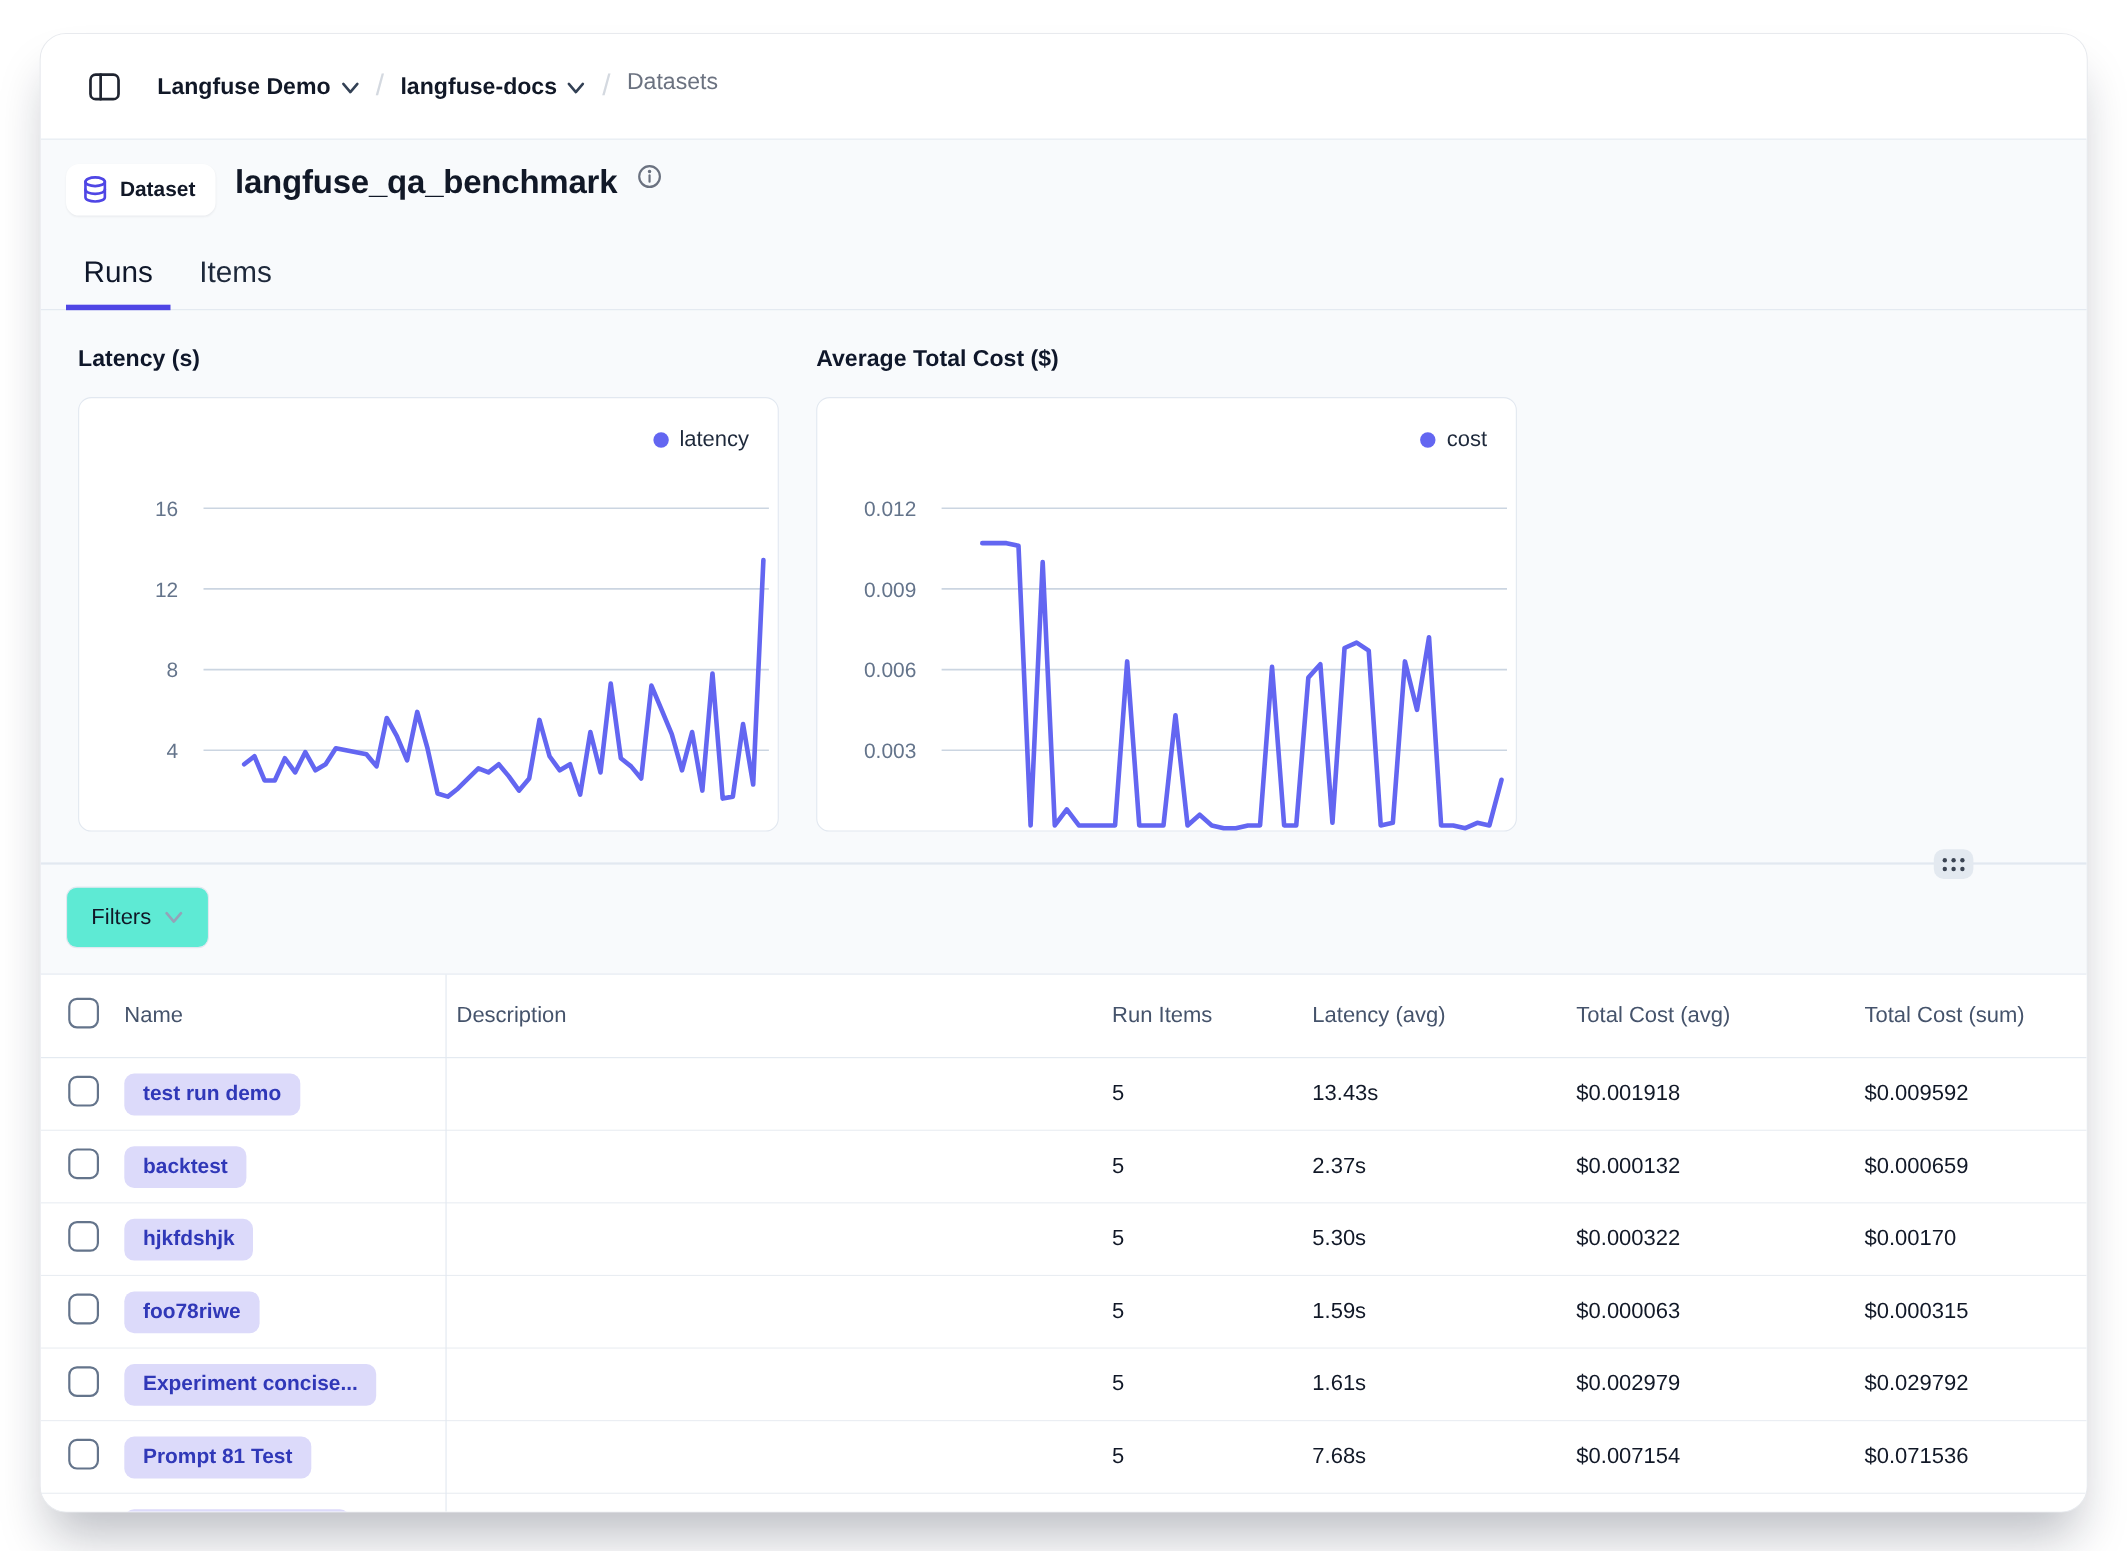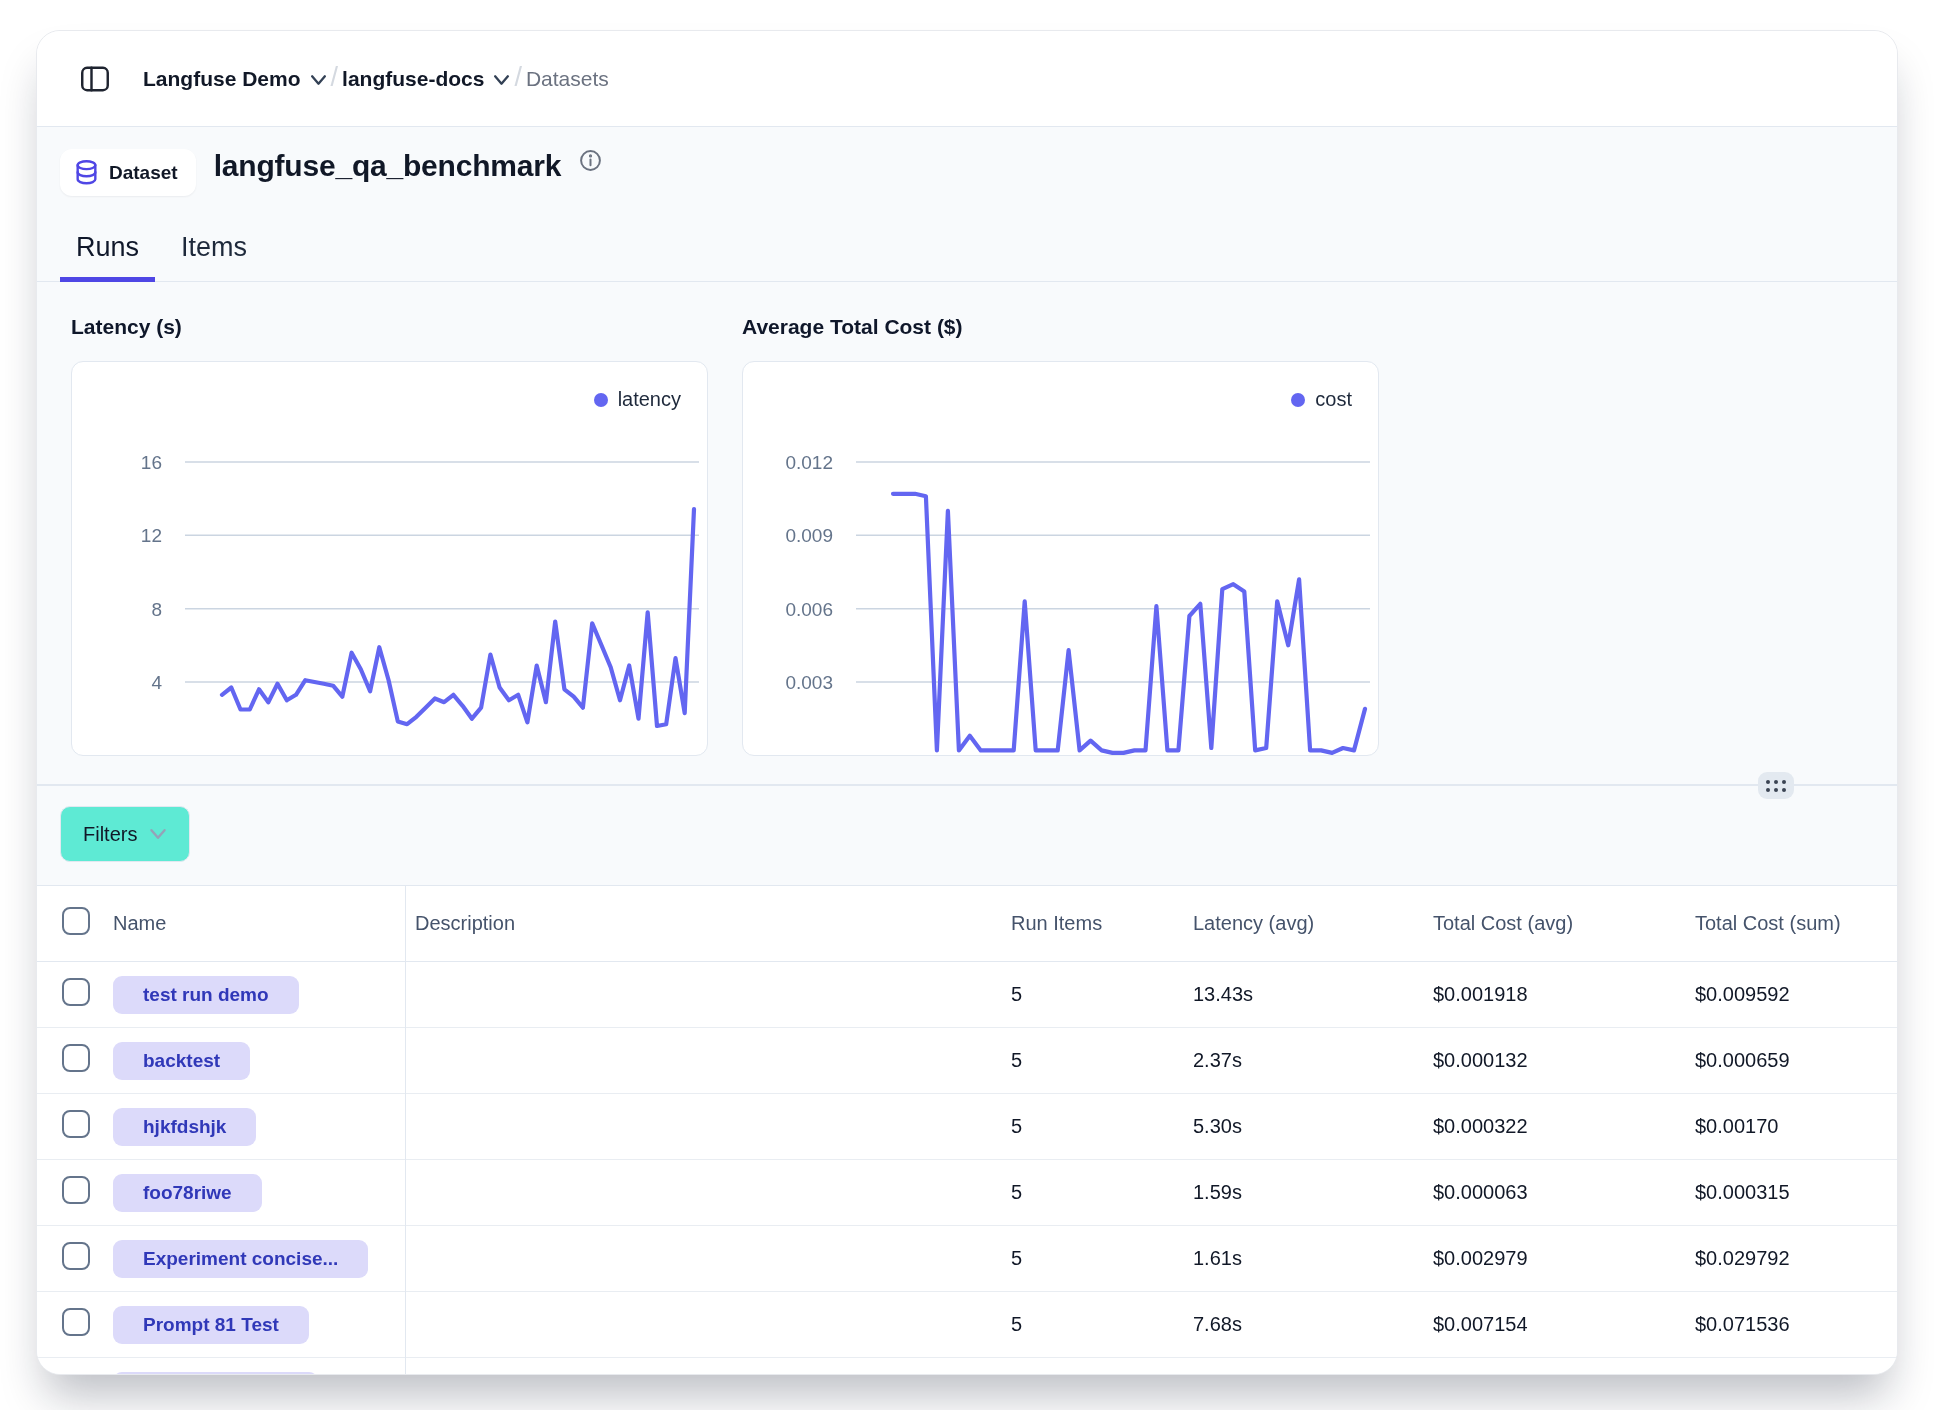--- a/index.html
+++ b/index.html
@@ -11,21 +11,21 @@
     background:#f8fafc; border:1px solid #e8eaee; border-radius:24px;
     box-shadow:0 30px 45px -10px rgba(15,23,42,0.28);
     overflow:hidden;
   }
 
   
   .topbar { height:96px; background:#fff; border-bottom:1px solid #e2e8f0;
     display:flex; align-items:center; padding:0 38px; }
   .icon-btn { width:40px; height:40px; border:none; background:transparent; display:flex;
     align-items:center; justify-content:center; cursor:pointer; }
-  .crumbs { display:flex; align-items:center; gap:4px; margin-left:28px; }
+  .crumbs { display:flex; gap:15px; margin-left:28px; }
   .crumb { display:flex; align-items:center; gap:9px; font-size:21px; font-weight:700; color:#111827; cursor:pointer; background:none; border:none; font-family:inherit; }
   .crumb .chev { margin-top:3px; }
   .slash { font-size:27px; color:#d4d9e0; font-weight:400; transform:translateY(-1px); }
   .crumb-muted { font-size:21px; color:#6b7280; font-weight:400; }
 
   
   .title-row { display:flex; align-items:flex-start; gap:18px; margin:22px 0 0 23px; }
   .dataset-pill { display:flex; align-items:center; gap:10px; background:#fff; border-radius:12px;
     padding:10px 18px 10px 14px; font-size:19px; font-weight:700; color:#111827;
     box-shadow:0 1px 2px rgba(15,23,42,0.06); }
@@ -70,21 +70,21 @@
   .trow { display:grid; grid-template-columns:64px 304px 606px 182px 240px 262px 1fr;
     align-items:center; }
   .thead { height:76px; border-bottom:1px solid #e2e8f0; font-size:20px; font-weight:500; color:#45536b; }
   .tdata { height:66px; border-bottom:1px solid #e9edf2; font-size:20px; color:#111827; cursor:pointer; }
   .cell-check { padding-left:25px; }
   .checkbox { display:inline-block; width:28px; height:28px; border:2px solid #64748b; border-radius:8px;
     background:#fff; cursor:pointer; }
   .cell-name { padding-left:12px; }
   .cell-desc { padding-left:10px; }
   .name-badge { display:inline-block; background:#dcdafa; color:#3038b8; font-size:19px; font-weight:700;
-    padding:8px 30px; border-radius:9px; cursor:pointer; }
+    padding:8px 17px; border-radius:9px; cursor:pointer; }
   .t-partial { height:66px; align-items:start; }
   .t-partial .name-badge { margin-top:14px; width:205px; height:38px; }
 </style>
 </head>
 <body>
 
 <div class="window">
 
   <header class="topbar">
     <button class="icon-btn">

